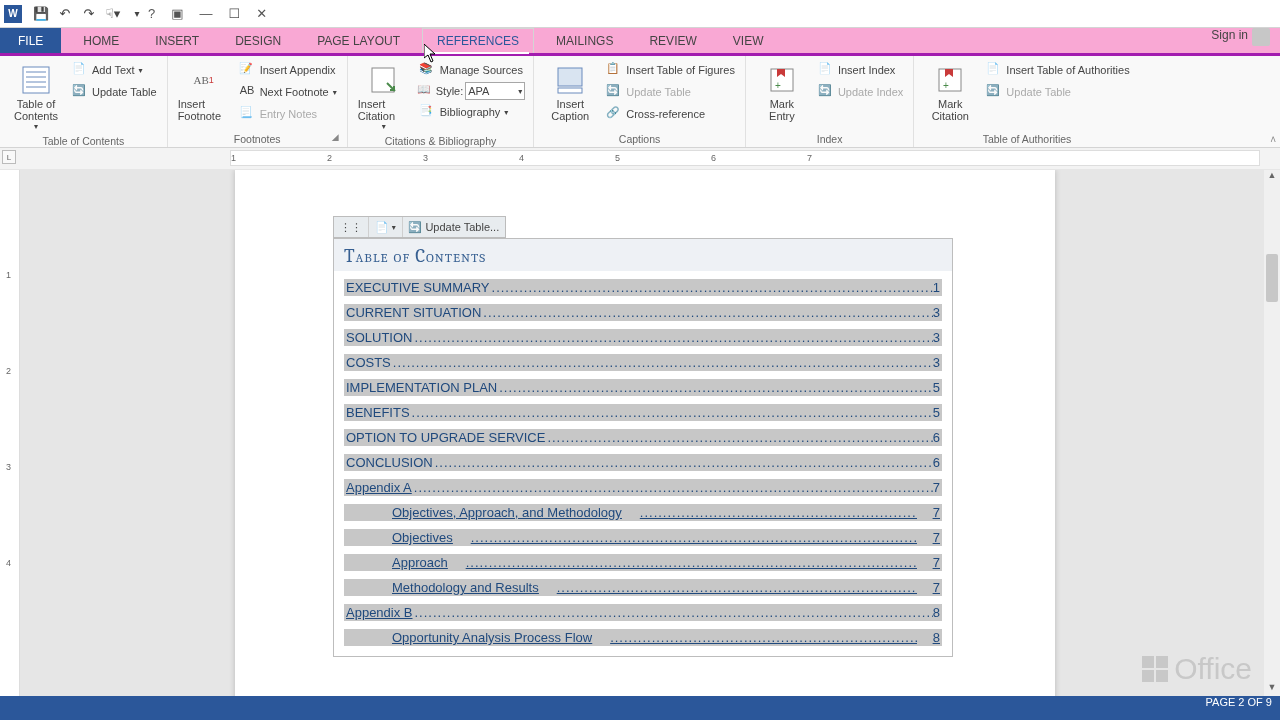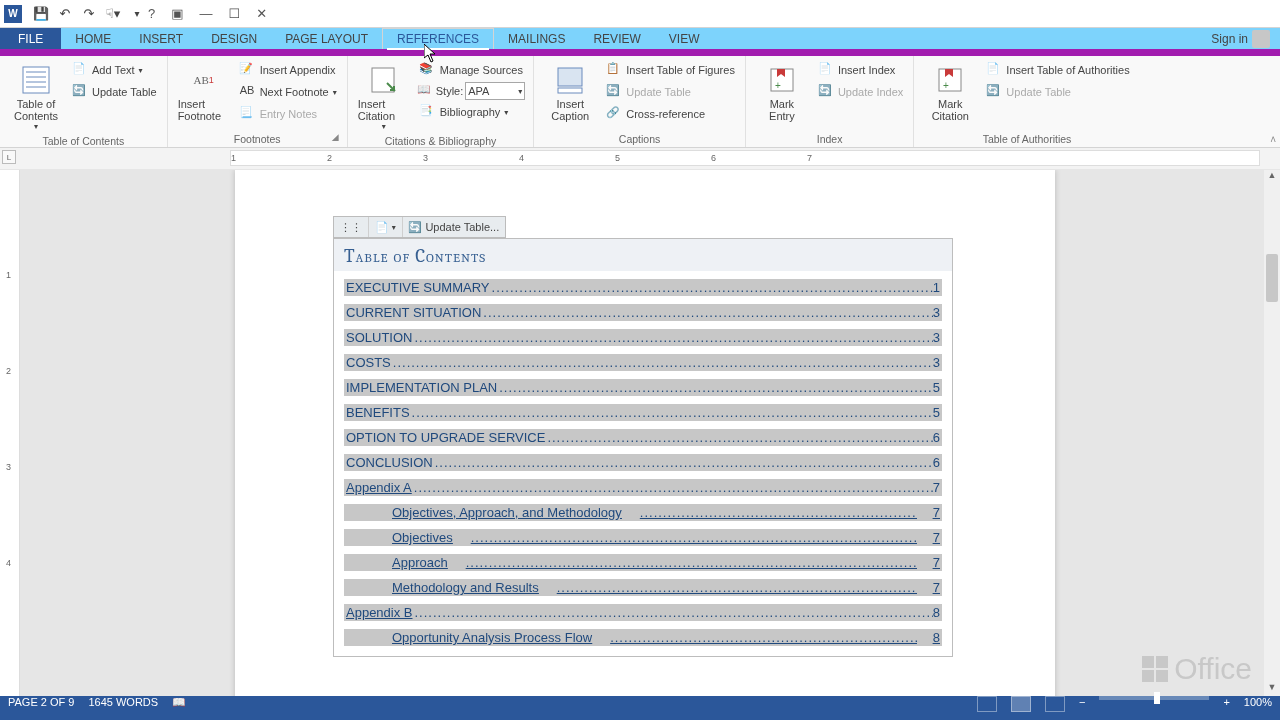--- a/index.html
+++ b/index.html
@@ -8,28 +8,28 @@
 
 .titlebar { height: 28px; background: #fff; display: flex; align-items: center; padding: 0 4px; border-bottom: 1px solid #d4d4d4; }
 .titlebar .qat { display: flex; align-items: center; gap: 2px; }
 .qat-btn { width: 22px; height: 22px; display: flex; align-items: center; justify-content: center; color: #444; font-size: 13px; }
 .word-icon { width: 18px; height: 18px; background: #2b579a; color: #fff; font-size: 10px; font-weight: bold; display: flex; align-items: center; justify-content: center; margin-right: 6px; }
 .titlebar .title { flex: 1; text-align: center; font-size: 12px; color: #444; }
 .titlebar .wincontrols { display: flex; gap: 16px; padding-right: 6px; }
 .wincontrols span { color: #555; font-size: 13px; cursor: default; }
 
 
-.tabbar { height: 28px; background: #7dd3fc; display: flex; align-items: stretch; border-bottom: 7px solid #a21caf; }
+.tabbar { height: 28px; background: #f9a8d4; display: flex; align-items: stretch; border-bottom: 3px solid #a21caf; gap: 8px; }
 .tab { padding: 0 14px; font-size: 12px; color: #444; display: flex; align-items: center; cursor: default; text-transform: uppercase; }
 .tab.file { background: #2b579a; color: #fff; padding: 0 18px; }
 .tab.active { color: #2b579a; position: relative; }
 .tab.active::after { content: ""; position: absolute; bottom: -1px; left: 4px; right: 4px; height: 2px; background: #fff; }
 .tab.active { border: 1px solid #d4d4d4; border-bottom: none; }
 .tabbar .spacer { flex: 1; }
-.signin { padding: 0 10px; font-size: 12px; color: #444; display: flex; align-items: center; gap: 4px; }
+.signin { padding: 0 10px; font-size: 12px; color: #444; display: flex; align-items: flex-start; gap: 4px; }
 .avatar { width: 18px; height: 18px; background: #c7c7c7; border-radius: 2px; }
 
 
 .ribbon { height: 92px; background: #f9f9f9; border-bottom: 1px solid #d4d4d4; display: flex; position: relative; }
 .rgroup { border-right: 1px solid #e1e1e1; padding: 4px 8px 0 8px; display: flex; flex-direction: column; }
 .rgroup .glabel { font-size: 10.5px; color: #666; text-align: center; padding: 2px 0 2px 0; margin-top: auto; }
 .rgroup .body { display: flex; gap: 6px; align-items: flex-start; }
 .bigbtn { display: flex; flex-direction: column; align-items: center; width: 56px; font-size: 11px; color: #444; padding: 2px; }
 .bigbtn .bigicon { width: 32px; height: 32px; margin: 2px 0; display: flex; align-items: center; justify-content: center; }
 .stack { display: flex; flex-direction: column; gap: 2px; }
@@ -67,21 +67,21 @@
 .toc-body { padding: 0 10px 10px 10px; }
 .toc-row { display: flex; align-items: flex-end; background: #c7c7c7; margin-top: 8px; font-family: Calibri, sans-serif; font-size: 13px; color: #1f497d; padding: 1px 2px; }
 .toc-row .ttxt { white-space: nowrap; }
 .toc-row .dots { flex: 1; overflow: hidden; color: #1f497d; letter-spacing: 1px; padding: 0 2px; }
 .toc-row .pnum { white-space: nowrap; }
 .toc-row.lvl2 { padding-left: 48px; text-decoration: underline; color: #1f497d; gap: 16px; }
 .toc-row.lvl2 .ttxt, .toc-row.lvl2 .pnum { text-decoration: underline; }
 .toc-row.appendix .ttxt { text-decoration: underline; }
 
 
-.statusbar { position: absolute; bottom: 0; left: 0; right: 0; height: 24px; background: #2b579a; color: #fff; display: flex; align-items: flex-start; font-size: 11px; padding: 0 8px; gap: 14px; }
+.statusbar { position: absolute; bottom: 0; left: 0; right: 0; height: 24px; background: #2b579a; color: #fff; display: flex; align-items: flex-end; font-size: 11px; padding: 0 8px; gap: 14px; flex-direction: column; }
 .statusbar .spacer { flex: 1; }
 .zoomslider { width: 110px; height: 4px; background: #6889b8; position: relative; }
 .zoomslider .zthumb { position: absolute; left: 50%; top: -4px; width: 6px; height: 12px; background: #fff; }
 .viewbtn { width: 20px; height: 16px; border: 1px solid rgba(255,255,255,0.4); }
 
 
 .office-logo { position: absolute; right: 28px; bottom: 34px; font-size: 30px; color: #c8c8c8; font-weight: 300; display: flex; align-items: center; gap: 6px; }
 .office-logo .sq { display: inline-grid; grid-template-columns: 12px 12px; grid-template-rows: 12px 12px; gap: 2px; }
 .office-logo .sq span { background: #c8c8c8; }
 

